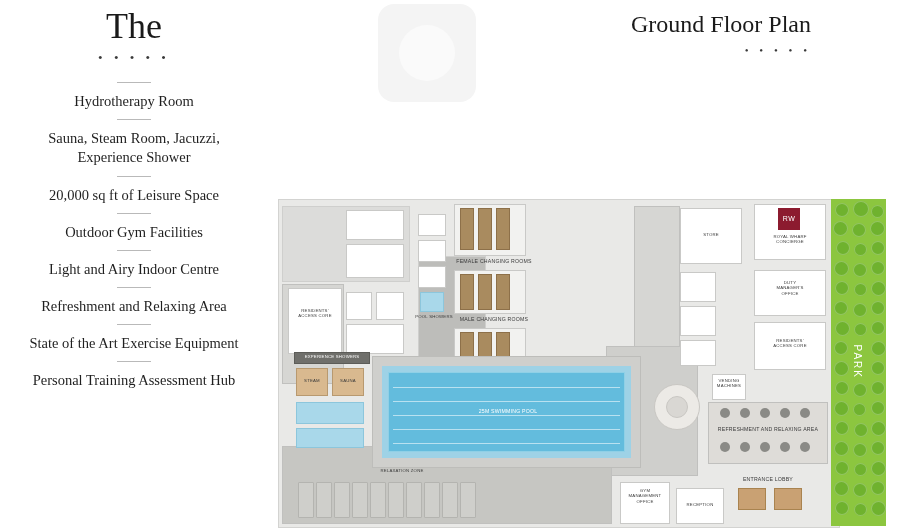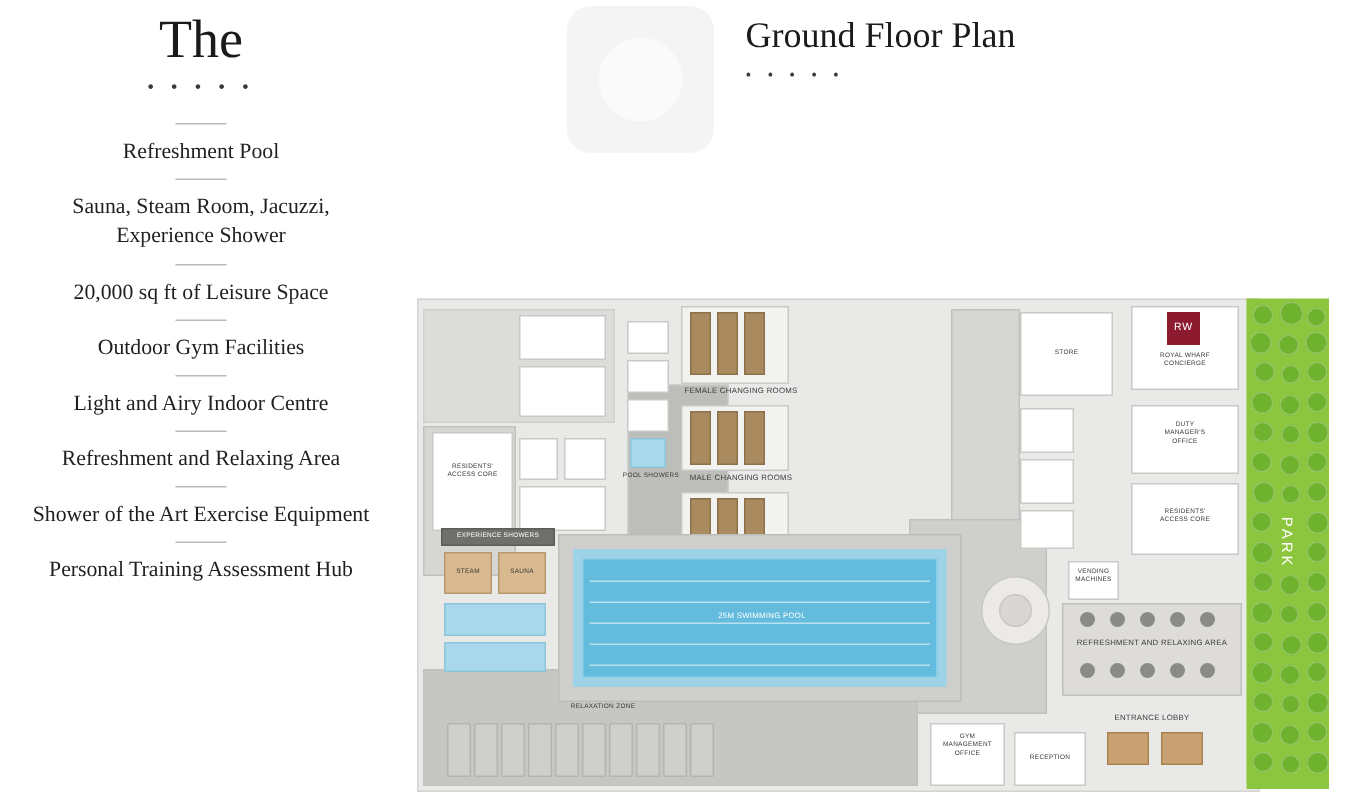--- a/index.html
+++ b/index.html
@@ -89,24 +89,24 @@
     height: 56px;
     margin-left: -28px;
     margin-top: -28px;
     border-radius: 50%;
     background: #fafafa;
   }
 
   
   .right-head {
     position: absolute;
-    left: 497px;
+    left: 481px;
     top: 10px;
     width: 330px;
-    text-align: left;
+    text-align: right;
   }
   .gf-title {
     font-size: 24px;
     line-height: 28px;
     color: #1a1a1a;
   }
   .gf-body {
     margin-top: 8px;
     font-size: 11.3px;
     line-height: 16.5px;
@@ -298,34 +298,34 @@
 <body>
 
 <div class="page">
 
   <div class="left-col">
     <div class="title-the">The</div>
     <div class="dots">• • • • •</div>
 
     <div class="feature-list">
       <div class="sep"></div>
-      <div class="feature">Refreshment Pool</div>
+      <div class="feature">Hydrotherapy Room</div>
       <div class="sep"></div>
       <div class="feature two-line" style="white-space:pre-line;">Sauna, Steam Room, Jacuzzi,
 Experience Shower</div>
       <div class="sep"></div>
       <div class="feature">20,000 sq ft of Leisure Space</div>
       <div class="sep"></div>
       <div class="feature">Outdoor Gym Facilities</div>
       <div class="sep"></div>
       <div class="feature">Light and Airy Indoor Centre</div>
       <div class="sep"></div>
       <div class="feature">Refreshment and Relaxing Area</div>
       <div class="sep"></div>
-      <div class="feature">Shower of the Art Exercise Equipment</div>
+      <div class="feature">State of the Art Exercise Equipment</div>
       <div class="sep"></div>
       <div class="feature">Personal Training Assessment Hub</div>
     </div>
   </div>
 
   <div class="logo-box">
     <div class="logo-inner"></div>
   </div>
 
   <div class="right-head">

